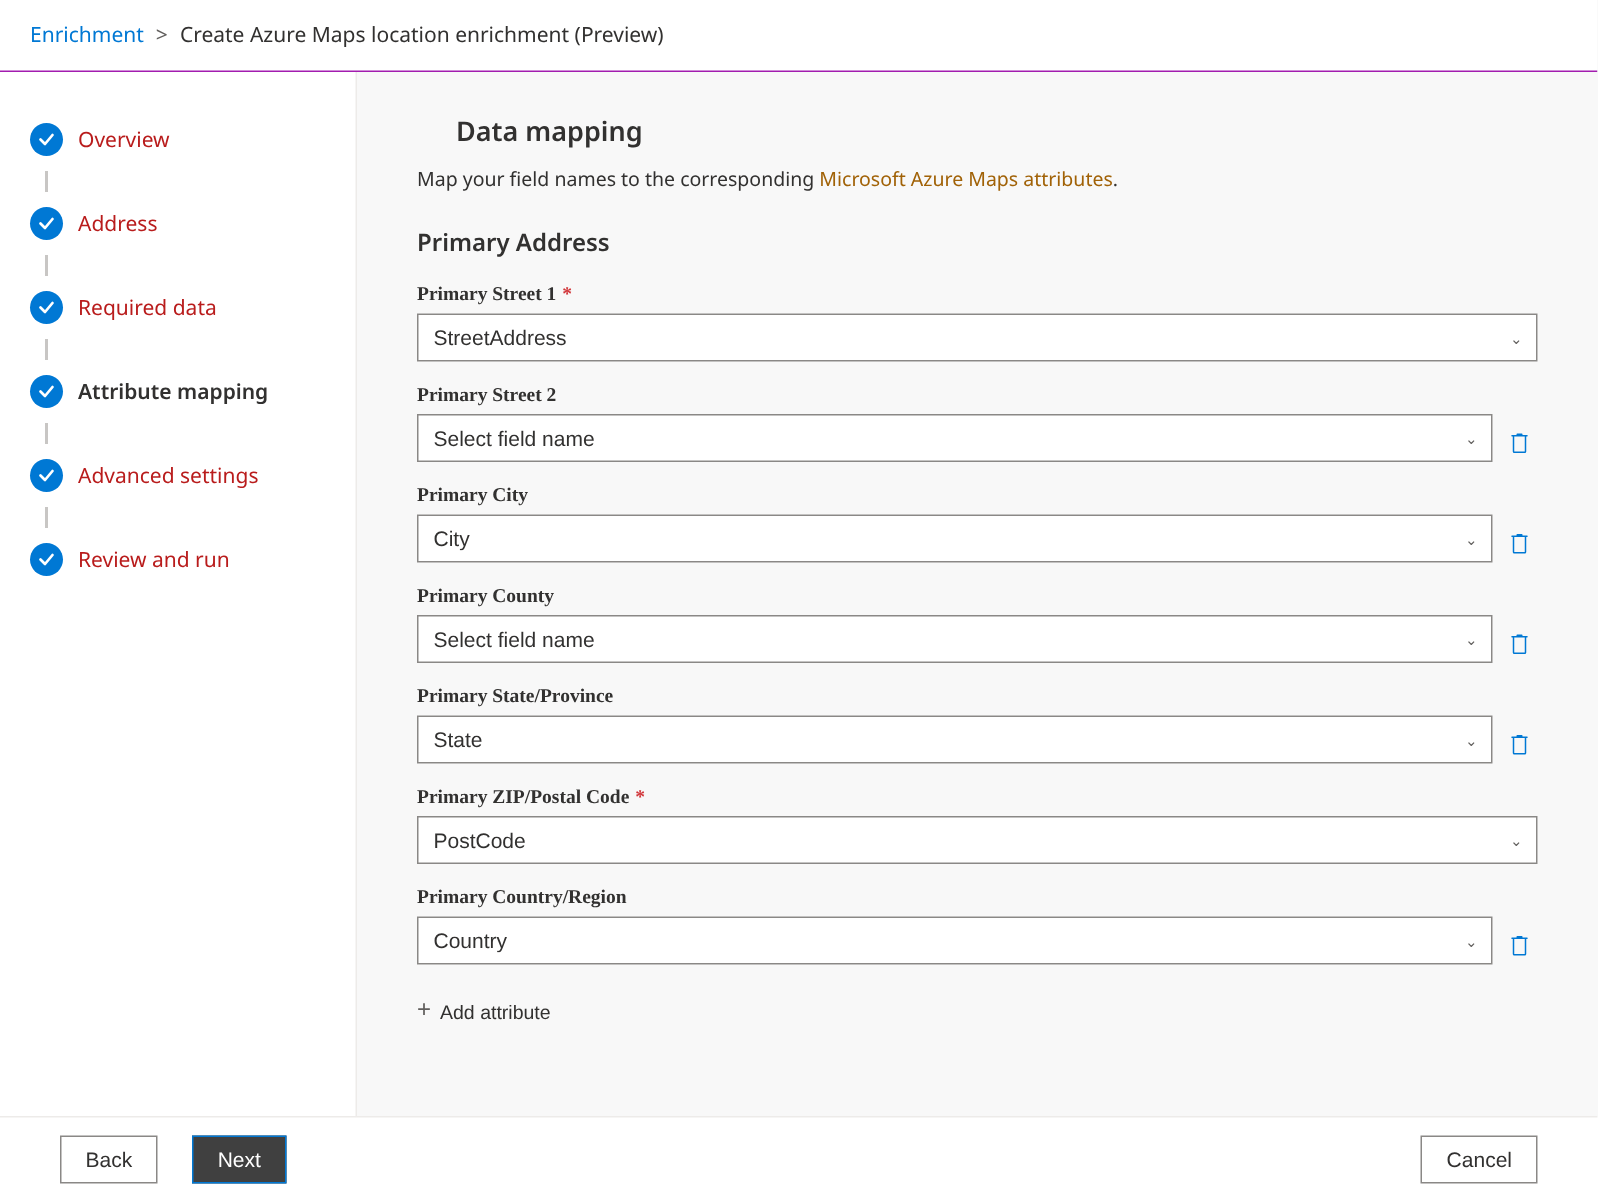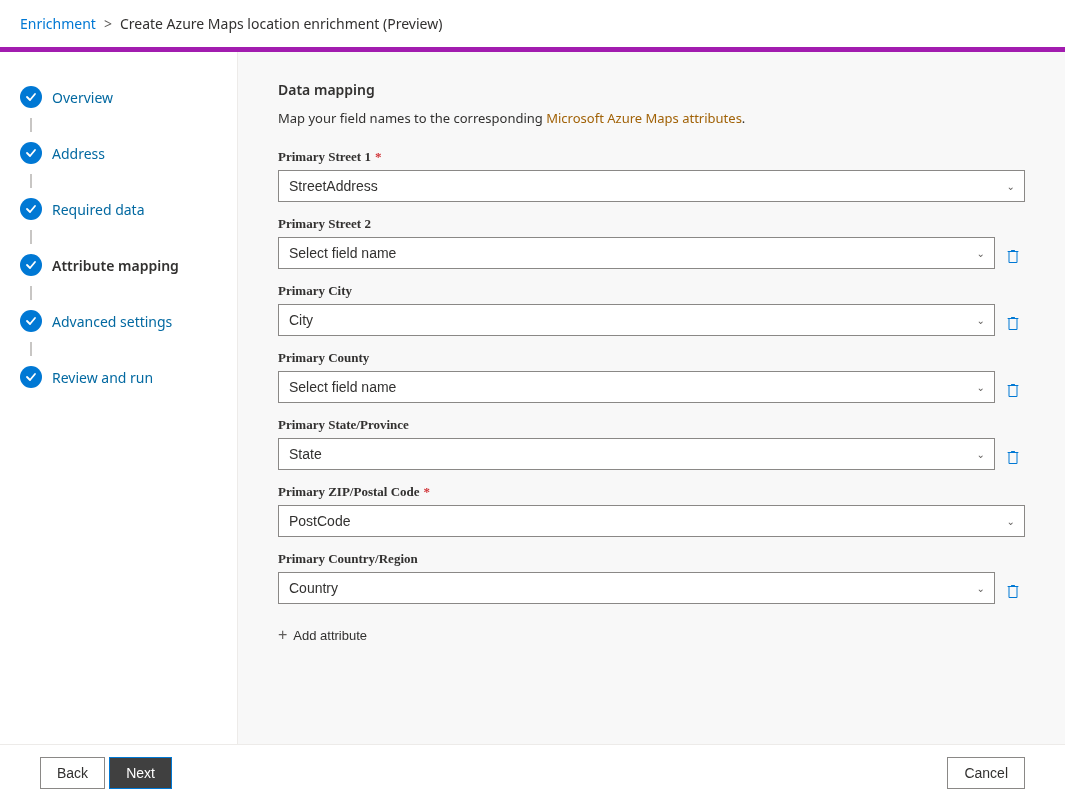--- a/index.html
+++ b/index.html
@@ -5,21 +5,21 @@
     * { box-sizing: border-box; margin: 0; padding: 0; }
     body {
       font-family: 'Segoe UI', system-ui, sans-serif;
       font-size: 14px;
       background: #f8f8f8;
       color: #323130;
     }
 
     .top-bar {
       background: #fff;
-      border-bottom: 5px solid #a21caf;
+      border-bottom: 1px solid #a21caf;
       padding: 14px 20px;
       display: flex;
       align-items: center;
       gap: 8px;
     }
     .breadcrumb-item {
       color: #0078d4;
       font-size: 14px;
     }
     .breadcrumb-sep {
@@ -49,21 +49,21 @@
       gap: 10px;
       padding: 10px 20px;
       cursor: pointer;
       position: relative;
     }
     .sidebar-item.active .sidebar-label {
       font-weight: 600;
       color: #323130;
     }
     .sidebar-label {
-      color: #0369a1;
+      color: #b91c1c;
       font-size: 14px;
     }
     .step-circle {
       width: 22px;
       height: 22px;
       border-radius: 50%;
       background: #0078d4;
       display: flex;
       align-items: center;
       justify-content: center;
@@ -80,24 +80,25 @@
       margin-left: 30px;
     }
 
     .main {
       flex: 1;
       padding: 28px 40px;
       overflow-y: auto;
     }
 
     .section-title {
-      font-size: 14px;
+      font-size: 18px;
       font-weight: 600;
       color: #323130;
       margin-bottom: 10px;
+      margin-left: 26px;
     }
 
     .subtitle-link {
       color: #a16207;
       text-decoration: none;
       font-size: 13px;
     }
     .subtitle-text {
       font-size: 13px;
       color: #323130;
@@ -204,21 +205,21 @@
       background: #fff;
       border-top: 1px solid #edebe9;
       display: flex;
       align-items: center;
       padding: 0 40px;
       gap: 10px;
       justify-content: space-between;
     }
     .footer-left {
       display: flex;
-      gap: 4px;
+      gap: 23px;
     }
     .btn-secondary {
       height: 32px;
       padding: 0 16px;
       background: #fff;
       border: 1px solid #8a8886;
       color: #323130;
       font-size: 14px;
       cursor: pointer;
     }
@@ -304,20 +305,21 @@
       <span class="sidebar-label">Review and run</span>
     </div>
   </nav>
 
   <main class="main">
     <h2 class="section-title">Data mapping</h2>
     <p class="subtitle-text">
       <span>Map your field names to the corresponding </span><a class="subtitle-link">Microsoft Azure Maps attributes</a><span>.</span>
     </p>
 
+    <h3 class="group-title">Primary Address</h3>
 
     <div class="field-group">
       <div class="field-label">
         <span>Primary Street 1</span>
         <span class="required-star">*</span>
       </div>
       <div class="field-row">
         <div class="select-wrapper select-full">
           <select>
             <option value="StreetAddress">StreetAddress</option>

